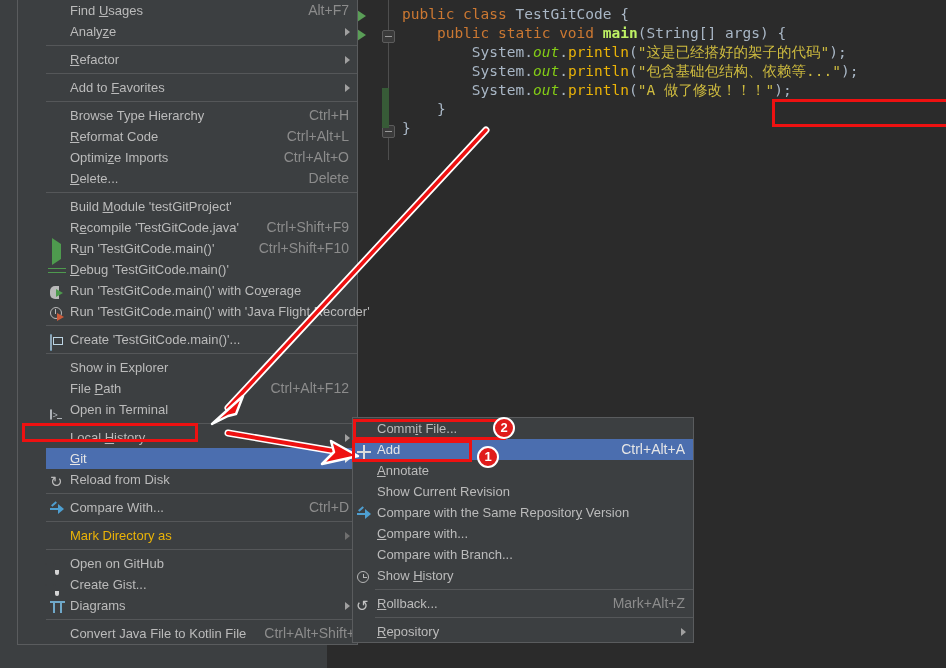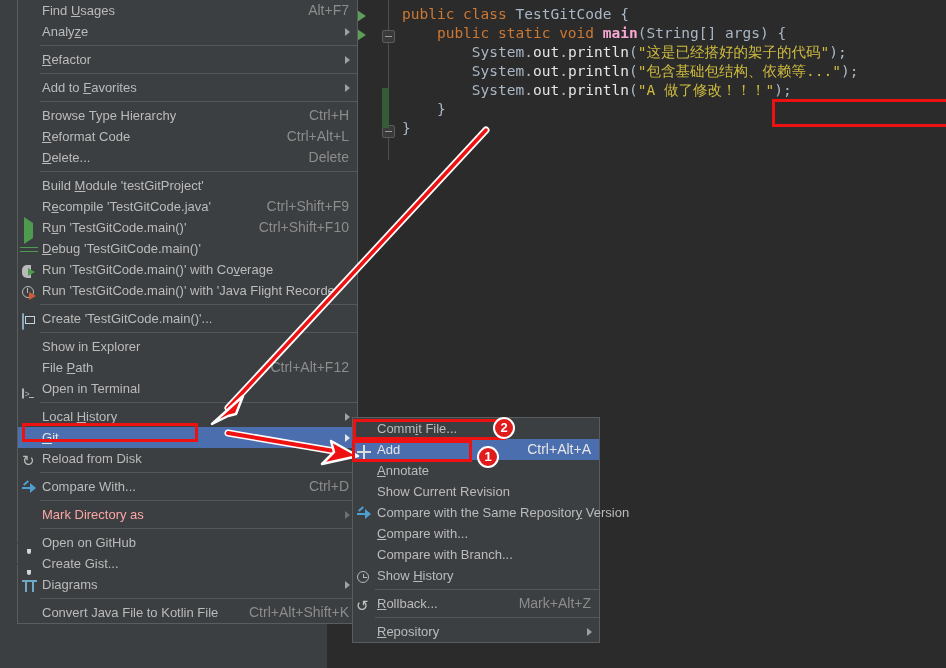--- a/index.html
+++ b/index.html
@@ -40,24 +40,24 @@
     position:absolute; left:55px; top:88px; width:7px; height:40px; background:#375b37;
   }
   .code {
     position:absolute; left:75px; top:5px;
     font-family:"DejaVu Sans Mono", monospace;
     font-size:14.5px; line-height:19px;
     white-space:pre;
   }
   .kw { color:#cc7832; }
   .cls { color:#a9b7c6; }
-  .fn  { color:#f9a8d4; font-weight:bold; }
+  .fn  { color:#bef264; font-weight:bold; }
   .plain { color:#a9b7c6; }
-  .fieldi { color:#e5e5e5; }
-  .mcall { color:#e5e5e5; }
+  .fieldi { color:#84cc16; font-style:italic; }
+  .mcall { color:#eab308; }
   .strq { color:#cfbc3f; }
 
   .code-highlight-box {
     position:absolute; left:445px; top:99px; width:327px; height:28px;
     border:3px solid #ee1111;
   }
 
   
   #left-bg {
     position:absolute; left:0; top:0; width:327px; height:668px;
@@ -66,35 +66,35 @@
 
   
   .menu {
     position:absolute;
     background:#3c3f41;
     border:1px solid #5a5c5e;
     color:#bbbbbb;
     font-size:13px;
     padding:0;
   }
-  #main-menu { left:17px; top:-1px; width:341px; }
-  #sub-menu  { left:352px; top:417px; width:248px; }
+  #main-menu { left:17px; top:-1px; width:341px;padding-left:28px; }
+  #sub-menu  { left:352px; top:417px; width:342px; }
 
   .mi {
     position:relative;
     height:21px; line-height:21px;
     display:flex; align-items:center;
     padding-left:24px; padding-right:8px;
     white-space:nowrap;
     cursor:default;
   }
   .mi .label { flex:0 0 auto; color:#bbbbbb; }
   .mi .spacer { flex:1 1 auto; }
   .mi .accel { color:#8c8c8c; font-size:14px; padding-left:18px; }
-  .mi.disabled .label { color:#fca5a5; }
+  .mi.disabled .label { color:#eab308; }
   .mi.sel { background:#4b6eaf; }
   .mi.sel .label, .mi.sel .accel { color:#e6e6e6; }
   .mi u { text-decoration:underline; }
   .sep { height:1px; background:#555759; margin:3px 0 3px 0; }
 
   .icon-col {
     position:absolute; left:3px; top:50%; transform:translateY(-50%);
     width:16px; height:16px;
   }
   .arrow-sub {
@@ -209,20 +209,25 @@
         <span class="label">Browse Type Hierarchy</span>
         <span class="spacer"></span>
         <span class="accel">Ctrl+H</span>
       </div>
       <div class="mi">
         <span class="label"><u>R</u>eformat Code</span>
         <span class="spacer"></span>
         <span class="accel">Ctrl+Alt+L</span>
       </div>
       <div class="mi">
+        <span class="label">Optimi<u>z</u>e Imports</span>
+        <span class="spacer"></span>
+        <span class="accel">Ctrl+Alt+O</span>
+      </div>
+      <div class="mi">
         <span class="label"><u>D</u>elete...</span>
         <span class="spacer"></span>
         <span class="accel">Delete</span>
       </div>
       <div class="sep"></div>
       <div class="mi">
         <span class="label">Build <u>M</u>odule 'testGitProject'</span>
         <span class="spacer"></span>
       </div>
       <div class="mi">

